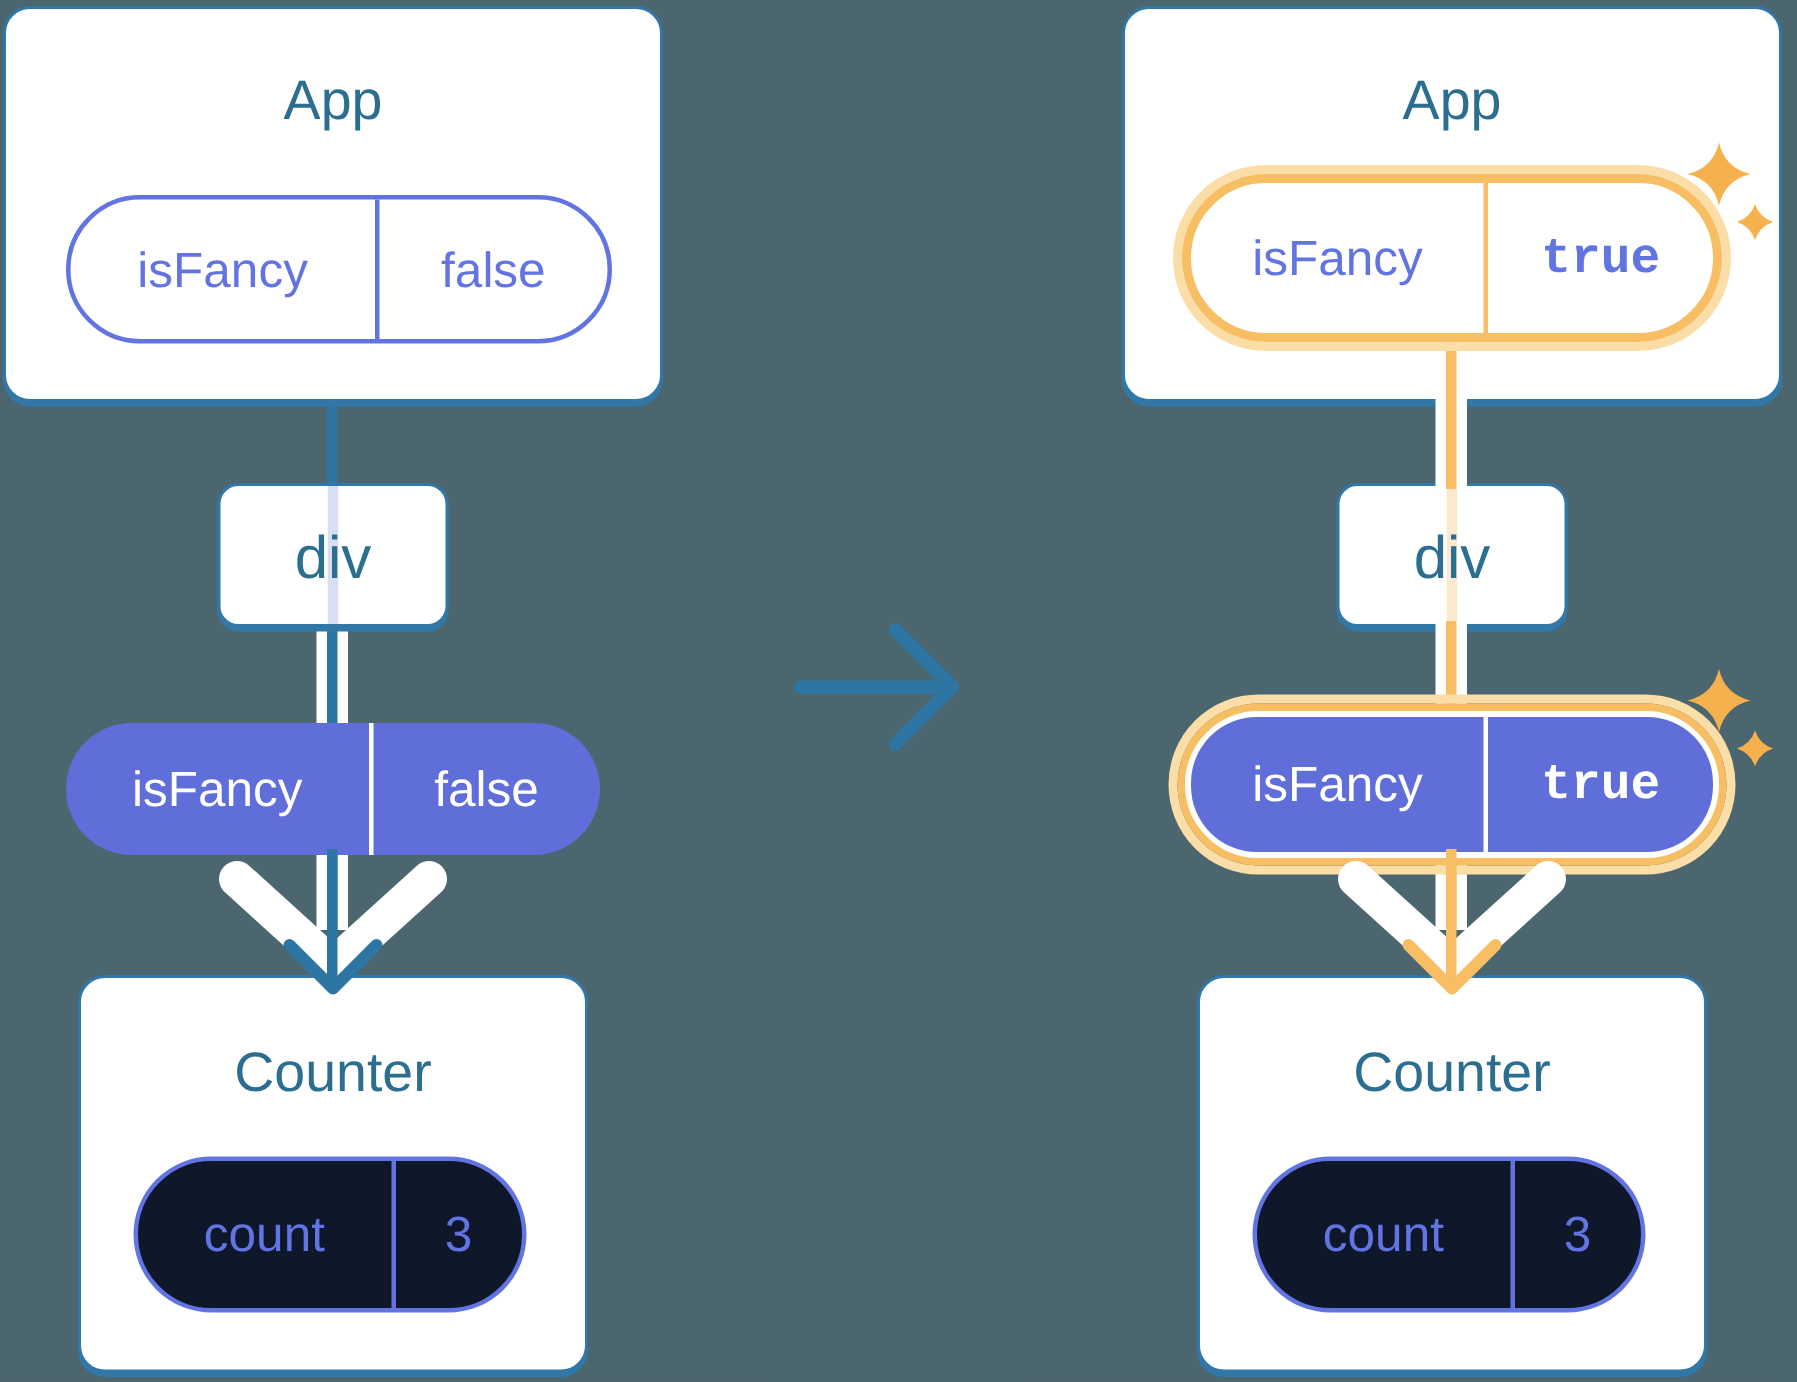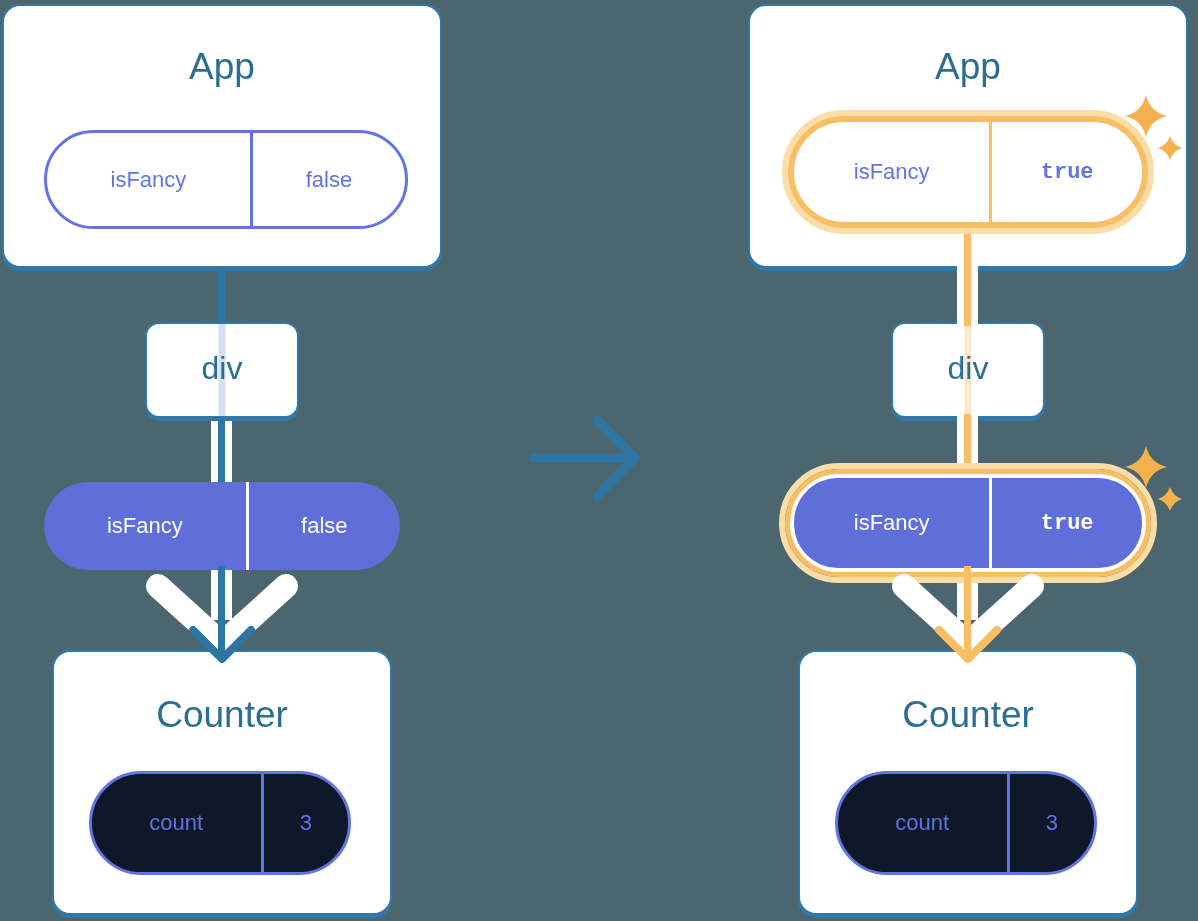--- a/index.html
+++ b/index.html
@@ -35,30 +35,30 @@
   }
   .app-box{left:2px;top:4px;width:440px;height:264px;}
   .div-box{left:145px;top:322px;width:154px;height:96px;border-radius:14px;overflow:hidden;}
   .counter-box{left:52px;top:650px;width:340px;height:265px;}
 
   .title{
     position:absolute;left:0;width:100%;text-align:center;
     color:var(--title-text);font-weight:500;
   }
   .app-title{top:40px;font-size:37px;}
-  .div-title{top:26px;font-size:32px;z-index:1;}
+  .div-title{top:26px;font-size:40px;z-index:1;}
   .counter-title{top:42px;font-size:37px;text-align:center;}
 
   .pass-line{position:absolute;top:0;bottom:0;left:50%;width:7px;transform:translateX(-50%);z-index:0;}
   .tree-before .pass-line{background:var(--pass-line-before);}
   .tree-after  .pass-line{background:var(--pass-line-after);}
 
   
   .pill{position:absolute;display:flex;align-items:stretch;z-index:2;}
-  .cell{display:flex;align-items:center;justify-content:center;font-size:22px;}
+  .cell{display:flex;align-items:center;justify-content:center;font-size:33px;}
   .cell.bold{font-weight:700;font-family:Liberation Mono, monospace;}
 
   .state-pill{
     left:40px;top:124px;width:364px;height:99px;
     background:#fff;border:3px solid var(--purple);border-radius:50px;color:var(--purple);
   }
   .state-pill .key{width:57.5%;border-right:3px solid var(--purple);}
   .state-pill .val{flex:1;}
 
   .prop-pill{

